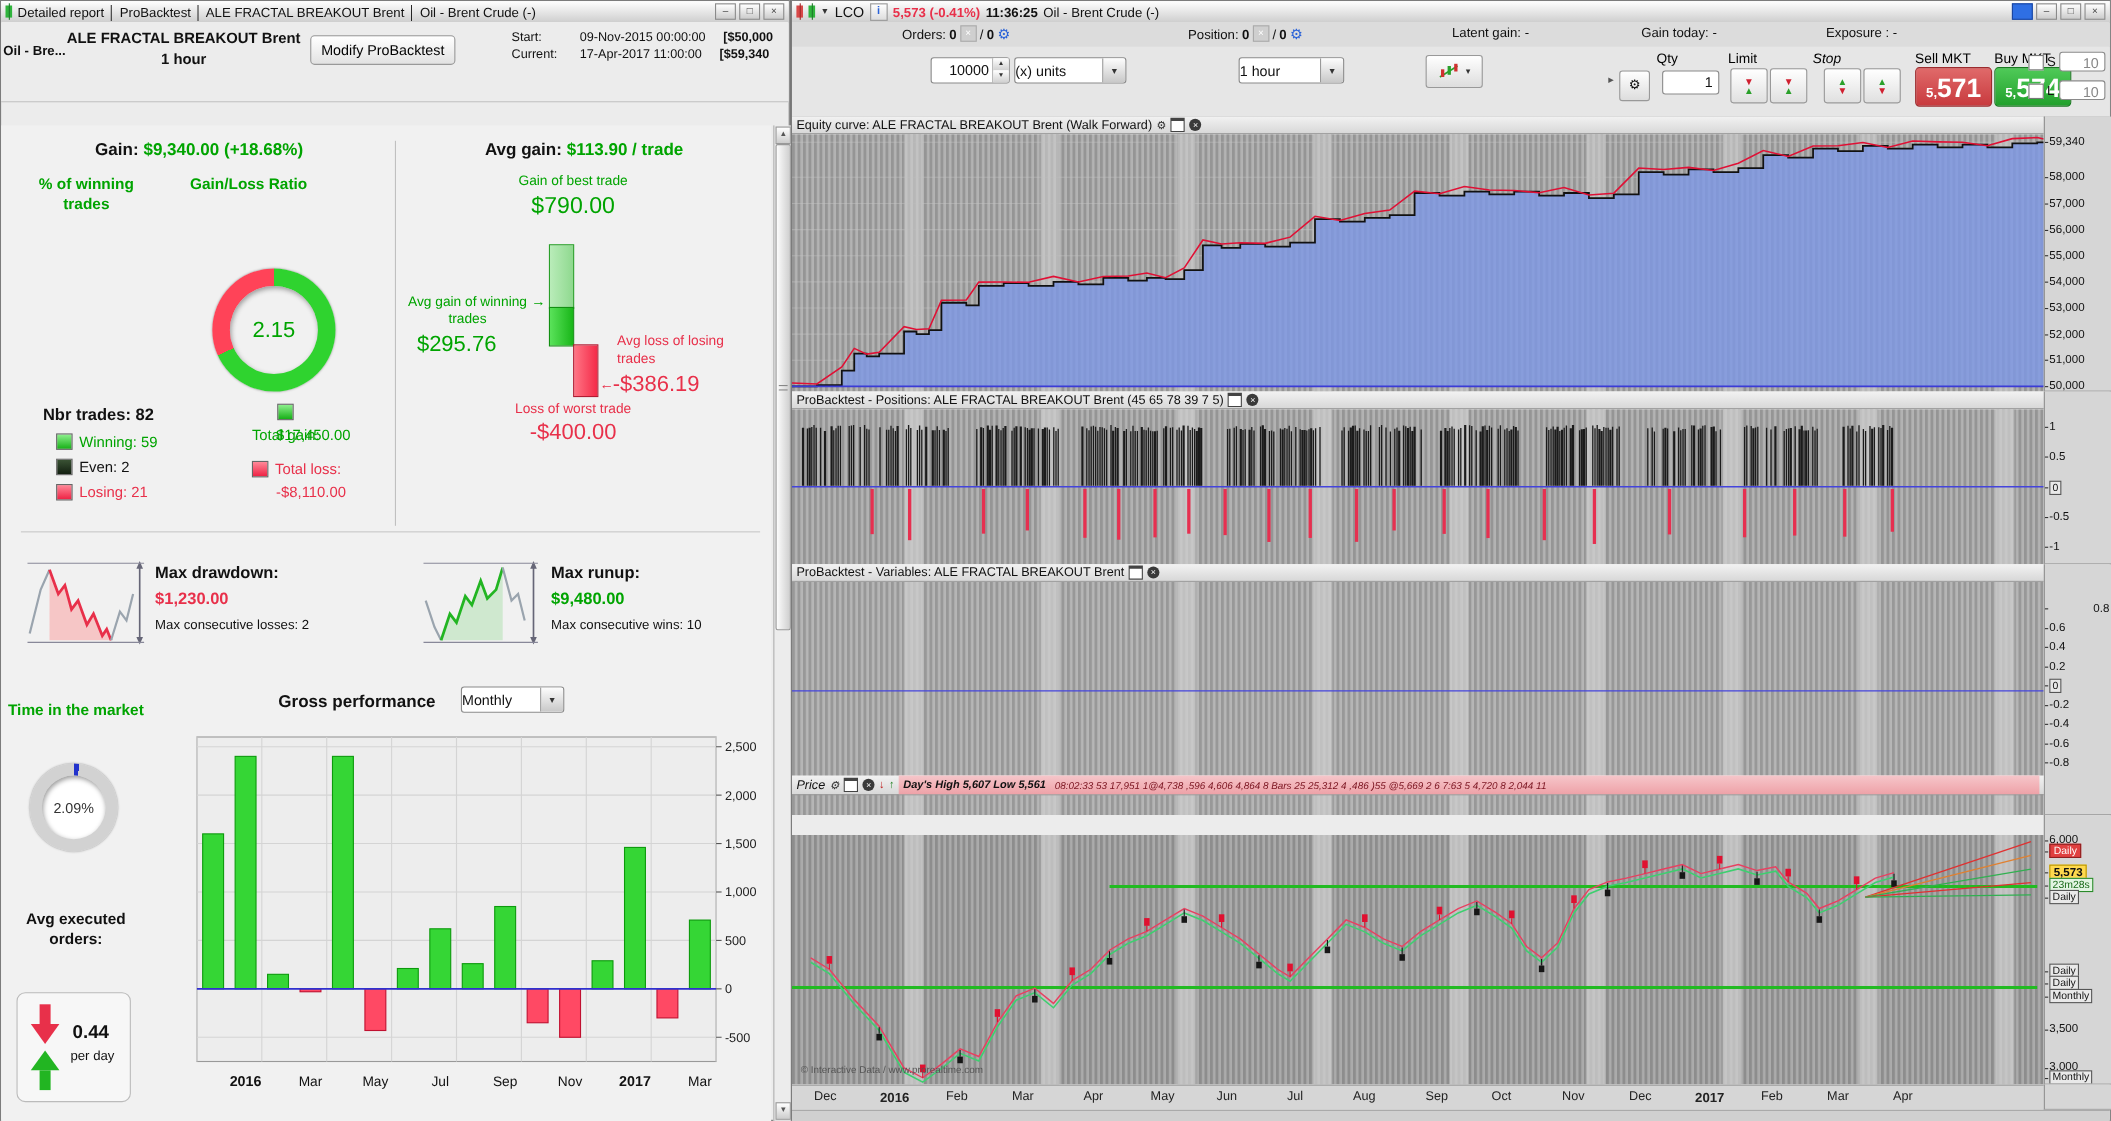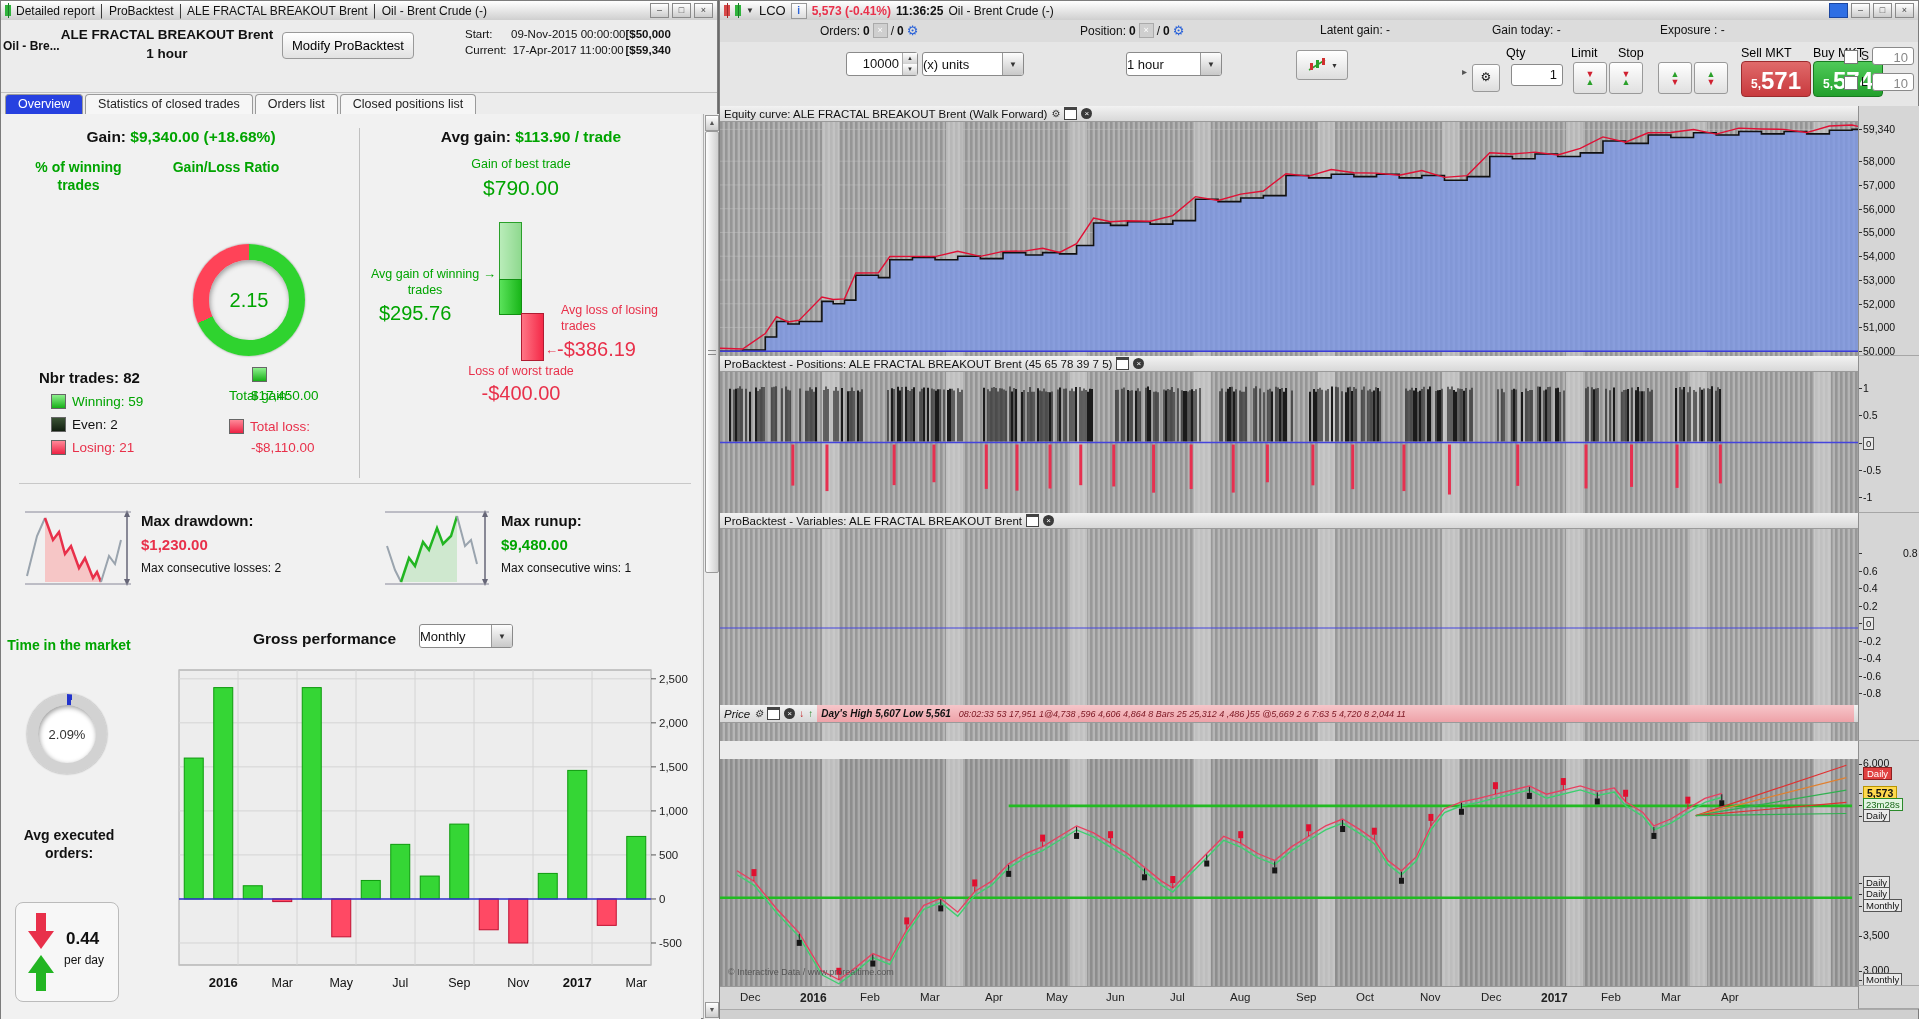--- a/index.html
+++ b/index.html
@@ -20,21 +20,21 @@
   .candle.red{background:#d84848;} .candle.red i{background:#a02828;}
   .abs{position:absolute;}
   .green-t{color:#00a400;} .red-t{color:#e8304a;} .bold{font-weight:bold;}
   .center{text-align:center;}
 
   
   #lw-header{position:absolute;left:0;top:19px;width:100%;height:72px;background:#ececec;border-bottom:1px solid #c2c2c2;}
   #modifyBtn{position:absolute;left:281px;top:12px;width:132px;height:27px;border:1px solid #999;border-radius:4px;
              background:linear-gradient(#ffffff,#e2e2e2);font-size:13px;}
   .startgrid{position:absolute;left:464px;top:6px;font-size:11.5px;line-height:16px;}
-  .startgrid .row{display:flex;gap:0;justify-content:space-between;}
+  .startgrid .row{display:flex;gap:16px;}
   .startgrid .lab{width:46px;}
   .startgrid .cap{font-weight:bold;}
 
   
   #tabsRow{position:absolute;left:4px;top:93px;height:20px;display:flex;gap:2px;font-size:12.5px;}
   .tab{border:1px solid #9a9a9a;border-bottom:none;border-radius:4px 4px 0 0;background:#f6f6f6;
        padding:2px 12px 3px;color:#222;}
   .tab.active{background:#2741e0;color:#fff;}
 
   #lw-content{position:absolute;left:0;top:113px;width:700px;height:906px;background:#f1f1f1;overflow:hidden;}
@@ -138,26 +138,20 @@
         <span class="cap">[$50,000</span>
       </div>
       <div class="row">
         <span class="lab">Current:</span>
         <span>17-Apr-2017 11:00:00</span>
         <span class="cap">[$59,340</span>
       </div>
     </div>
   </div>
 
-  <div id="tabsRow">
-      <div class="tab active">Overview</div>
-      <div class="tab">Statistics of closed trades</div>
-      <div class="tab">Orders list</div>
-      <div class="tab">Closed positions list</div>
-    </div>
 
   <div id="lw-content">
 
     <div class="abs center" style="left:10px;top:14px;width:340px;font-size:15.5px;font-weight:bold;">
       <span>Gain:</span>
       <span class="green-t">$9,340.00 (+18.68%)</span>
     </div>
     <div class="abs center green-t" style="left:25px;top:44px;width:105px;font-size:14px;font-weight:bold;line-height:18px;">% of winning trades</div>
     <div class="abs center green-t" style="left:165px;top:44px;width:120px;font-size:14px;font-weight:bold;line-height:18px;">Gain/Loss Ratio</div>
 
@@ -237,21 +231,21 @@
       <polyline points="18,76 26,52 32,60 40,36 46,44 54,22 60,38 68,30 74,10" fill="none" stroke="#22b522" stroke-width="2.5"></polyline>
       <polyline points="74,10 82,40 88,34 94,58" fill="none" stroke="#9aa4ae" stroke-width="2"></polyline>
       <line x1="102" y1="8" x2="102" y2="76" stroke="#667" stroke-width="1.5"></line>
       <polygon points="102,4 99,11 105,11" fill="#667"></polygon>
         <polygon points="102,80 99,73 105,73" fill="#667"></polygon>
       <line x1="2" y1="6" x2="106" y2="6" stroke="#889" stroke-width="1"></line>
         <line x1="2" y1="78" x2="106" y2="78" stroke="#889" stroke-width="1"></line>
     </svg>
     <div class="abs bold" style="left:500px;top:398px;font-size:15px;">Max runup:</div>
     <div class="abs bold green-t" style="left:500px;top:422px;font-size:15px;">$9,480.00</div>
-    <div class="abs" style="left:500px;top:447px;font-size:12px;">Max consecutive wins: 1</div>
+    <div class="abs" style="left:500px;top:447px;font-size:12px;">Max consecutive wins: 10</div>
 
     <div class="abs center green-t" style="left:6px;top:522px;width:124px;font-size:14px;font-weight:bold;line-height:18px;">Time in the market</div>
     <div class="donut" id="donutTime" style="left: 26px; top: 580px; width: 80px; height: 80px; background: conic-gradient(rgb(34, 51, 204) 0%, rgb(34, 51, 204) 2.09%, rgb(210, 210, 210) 2.09%, rgb(210, 210, 210) 100%);">
       <div class="hole" style="inset:11px;background:#fff;">
           <span style="font-size:13px;color:#333;">2.09%</span>
         </div>
     </div>
     <div class="abs center" style="left:6px;top:712px;width:124px;font-size:14px;font-weight:bold;line-height:18px;">Avg executed orders:</div>
     <div class="abs" style="left:14px;top:788px;width:102px;height:98px;border:1px solid #bbb;border-radius:8px;background:#f7f7f7;">
       <svg class="abs" style="left:8px;top:8px;" width="34" height="82">
@@ -417,21 +411,21 @@
     <div class="collab" style="left:851px;width:70px;">Limit</div>
     <div class="obtn" style="left:853px;top:20px;">
         <span style="color:#d02030;">▼</span>
         <span style="color:#2aa02a;">▲</span>
       </div>
     <div class="obtn" style="left:889px;top:20px;">
         <span style="color:#d02030;">▼</span>
         <span style="color:#2aa02a;">▲</span>
       </div>
 
-    <div class="collab" style="left:898px;width:70px;">Stop</div>
+    <div class="collab" style="left:928px;width:70px;font-style:italic;">Stop</div>
     <div class="obtn" style="left:938px;top:20px;">
         <span style="color:#2aa02a;">▲</span>
         <span style="color:#d02030;">▼</span>
       </div>
     <div class="obtn" style="left:974px;top:20px;">
         <span style="color:#2aa02a;">▲</span>
         <span style="color:#d02030;">▼</span>
       </div>
 
     <div class="collab" style="left:1021px;width:70px;">Sell MKT</div>

